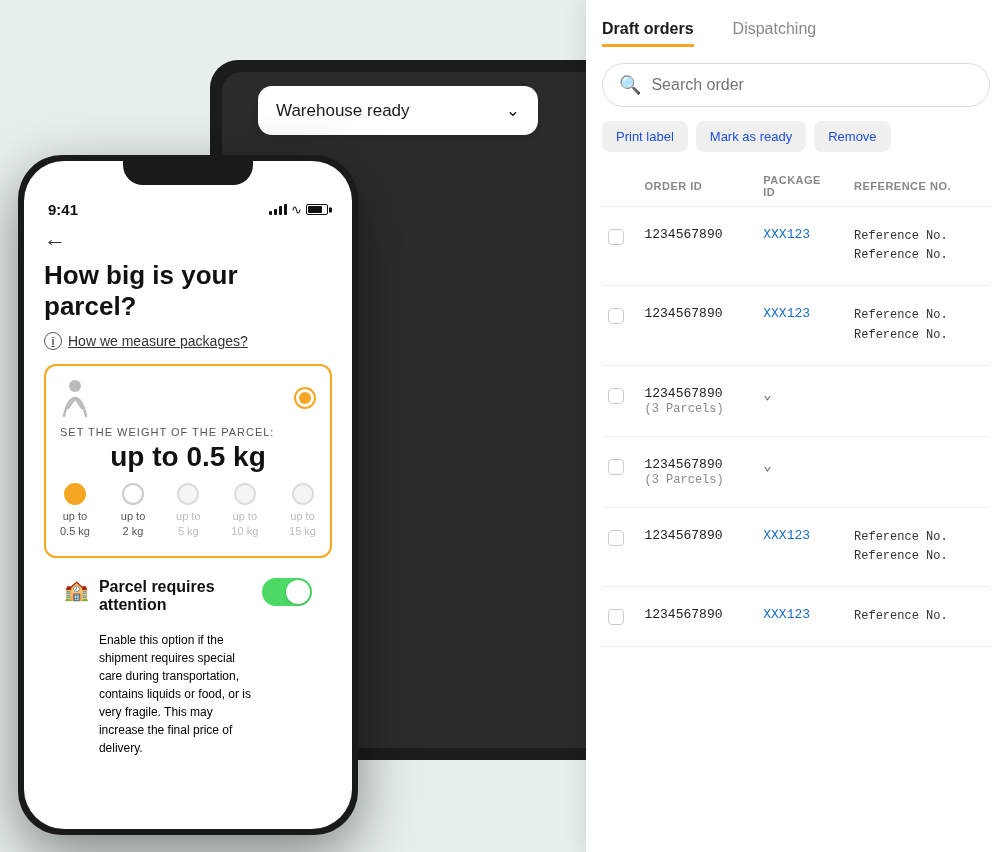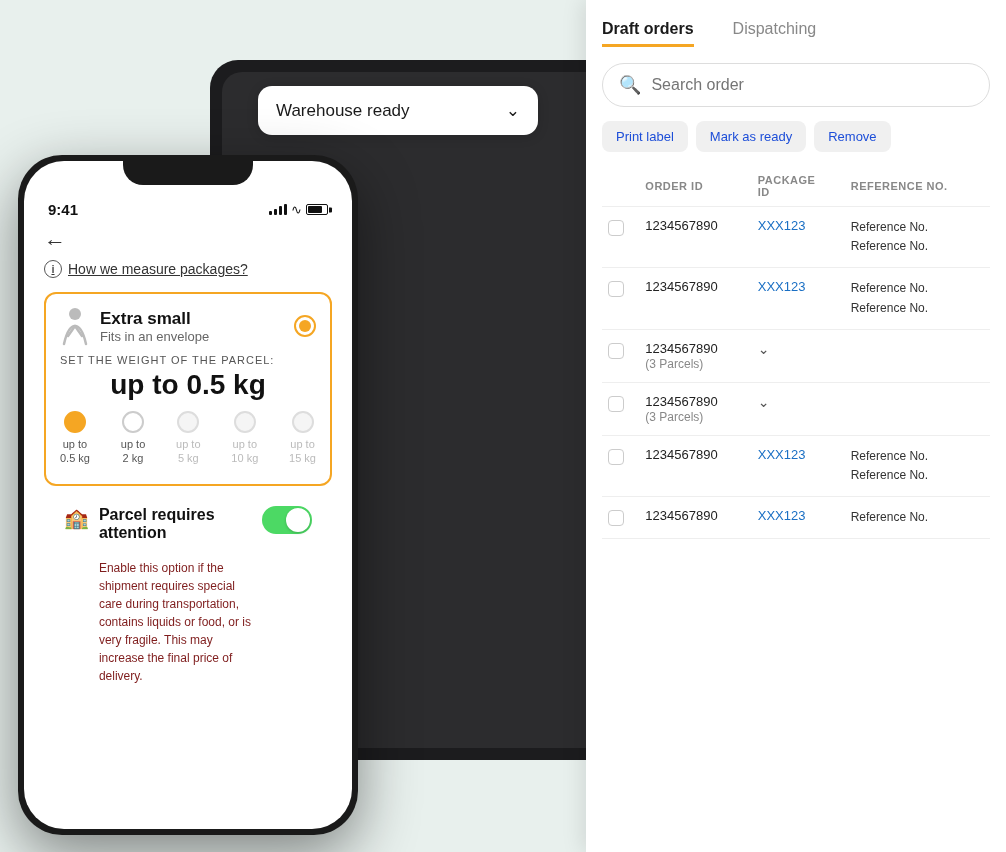--- a/index.html
+++ b/index.html
@@ -155,24 +155,25 @@
       padding: 8px 6px;
       letter-spacing: 0.5px;
       border-bottom: 1px solid #eee;
     }
 
     .order-table tbody tr {
       border-bottom: 1px solid #eee;
     }
 
     .order-table tbody tr td {
-      padding: 11px 6px;
+      padding: 20px 6px;
       font-size: 13px;
       color: #222;
       vertical-align: top;
+      font-family: Liberation Mono, monospace;
     }
 
     .order-table tbody tr td.pkg-id {
       color: #1a6fc4;
       font-weight: 500;
     }
 
     .order-table tbody tr td.ref-no {
       color: #333;
       font-size: 12px;
@@ -486,21 +487,21 @@
 
     .attention-title {
       font-size: 16px;
       font-weight: 700;
       color: #111;
       margin-bottom: 17px;
     }
 
     .attention-desc {
       font-size: 12px;
-      color: #7f1d1d;
+      color: #000000;
       line-height: 1.5;
     }
 
     .toggle-container {
       flex-shrink: 0;
     }
 
     .toggle {
       width: 50px;
       height: 28px;
@@ -667,41 +668,38 @@
         <span class="wifi-icon">∿</span>
         <div class="battery-icon">
           <div class="battery-fill"></div>
         </div>
       </div>
     </div>
 
     <div class="phone-content">
       <span class="back-arrow">←</span>
 
+      <div class="page-title-phone">How big is your parcel?</div>
 
       <div class="info-link">
         <div class="info-icon">i</div>
         <span>How we measure packages?</span>
       </div>
 
       
       <div class="package-card">
         <div class="package-header">
           <div class="package-header-left">
 
             <svg class="person-icon" viewBox="0 0 30 40" fill="none" xmlns="http://www.w3.org/2000/svg">
               <circle cx="15" cy="8" r="6" fill="#bbb"></circle>
               <path d="M4 38 Q8 20 15 20 Q22 20 26 38" stroke="#bbb" stroke-width="2.5" fill="none" stroke-linecap="round"></path>
               <line x1="15" y1="20" x2="8" y2="30" stroke="#bbb" stroke-width="2.5" stroke-linecap="round"></line>
               <line x1="15" y1="20" x2="22" y2="30" stroke="#bbb" stroke-width="2.5" stroke-linecap="round"></line>
             </svg>
-            <div>
-              <div class="package-name">Extra small</div>
-              <div class="package-desc">Fits in an envelope</div>
-            </div>
           </div>
           <div class="radio-selected">
             <div class="radio-inner"></div>
           </div>
         </div>
 
         <div class="weight-label">SET THE WEIGHT OF THE PARCEL:</div>
         <div class="weight-value">up to 0.5 kg</div>
 
         <div class="weight-options">

